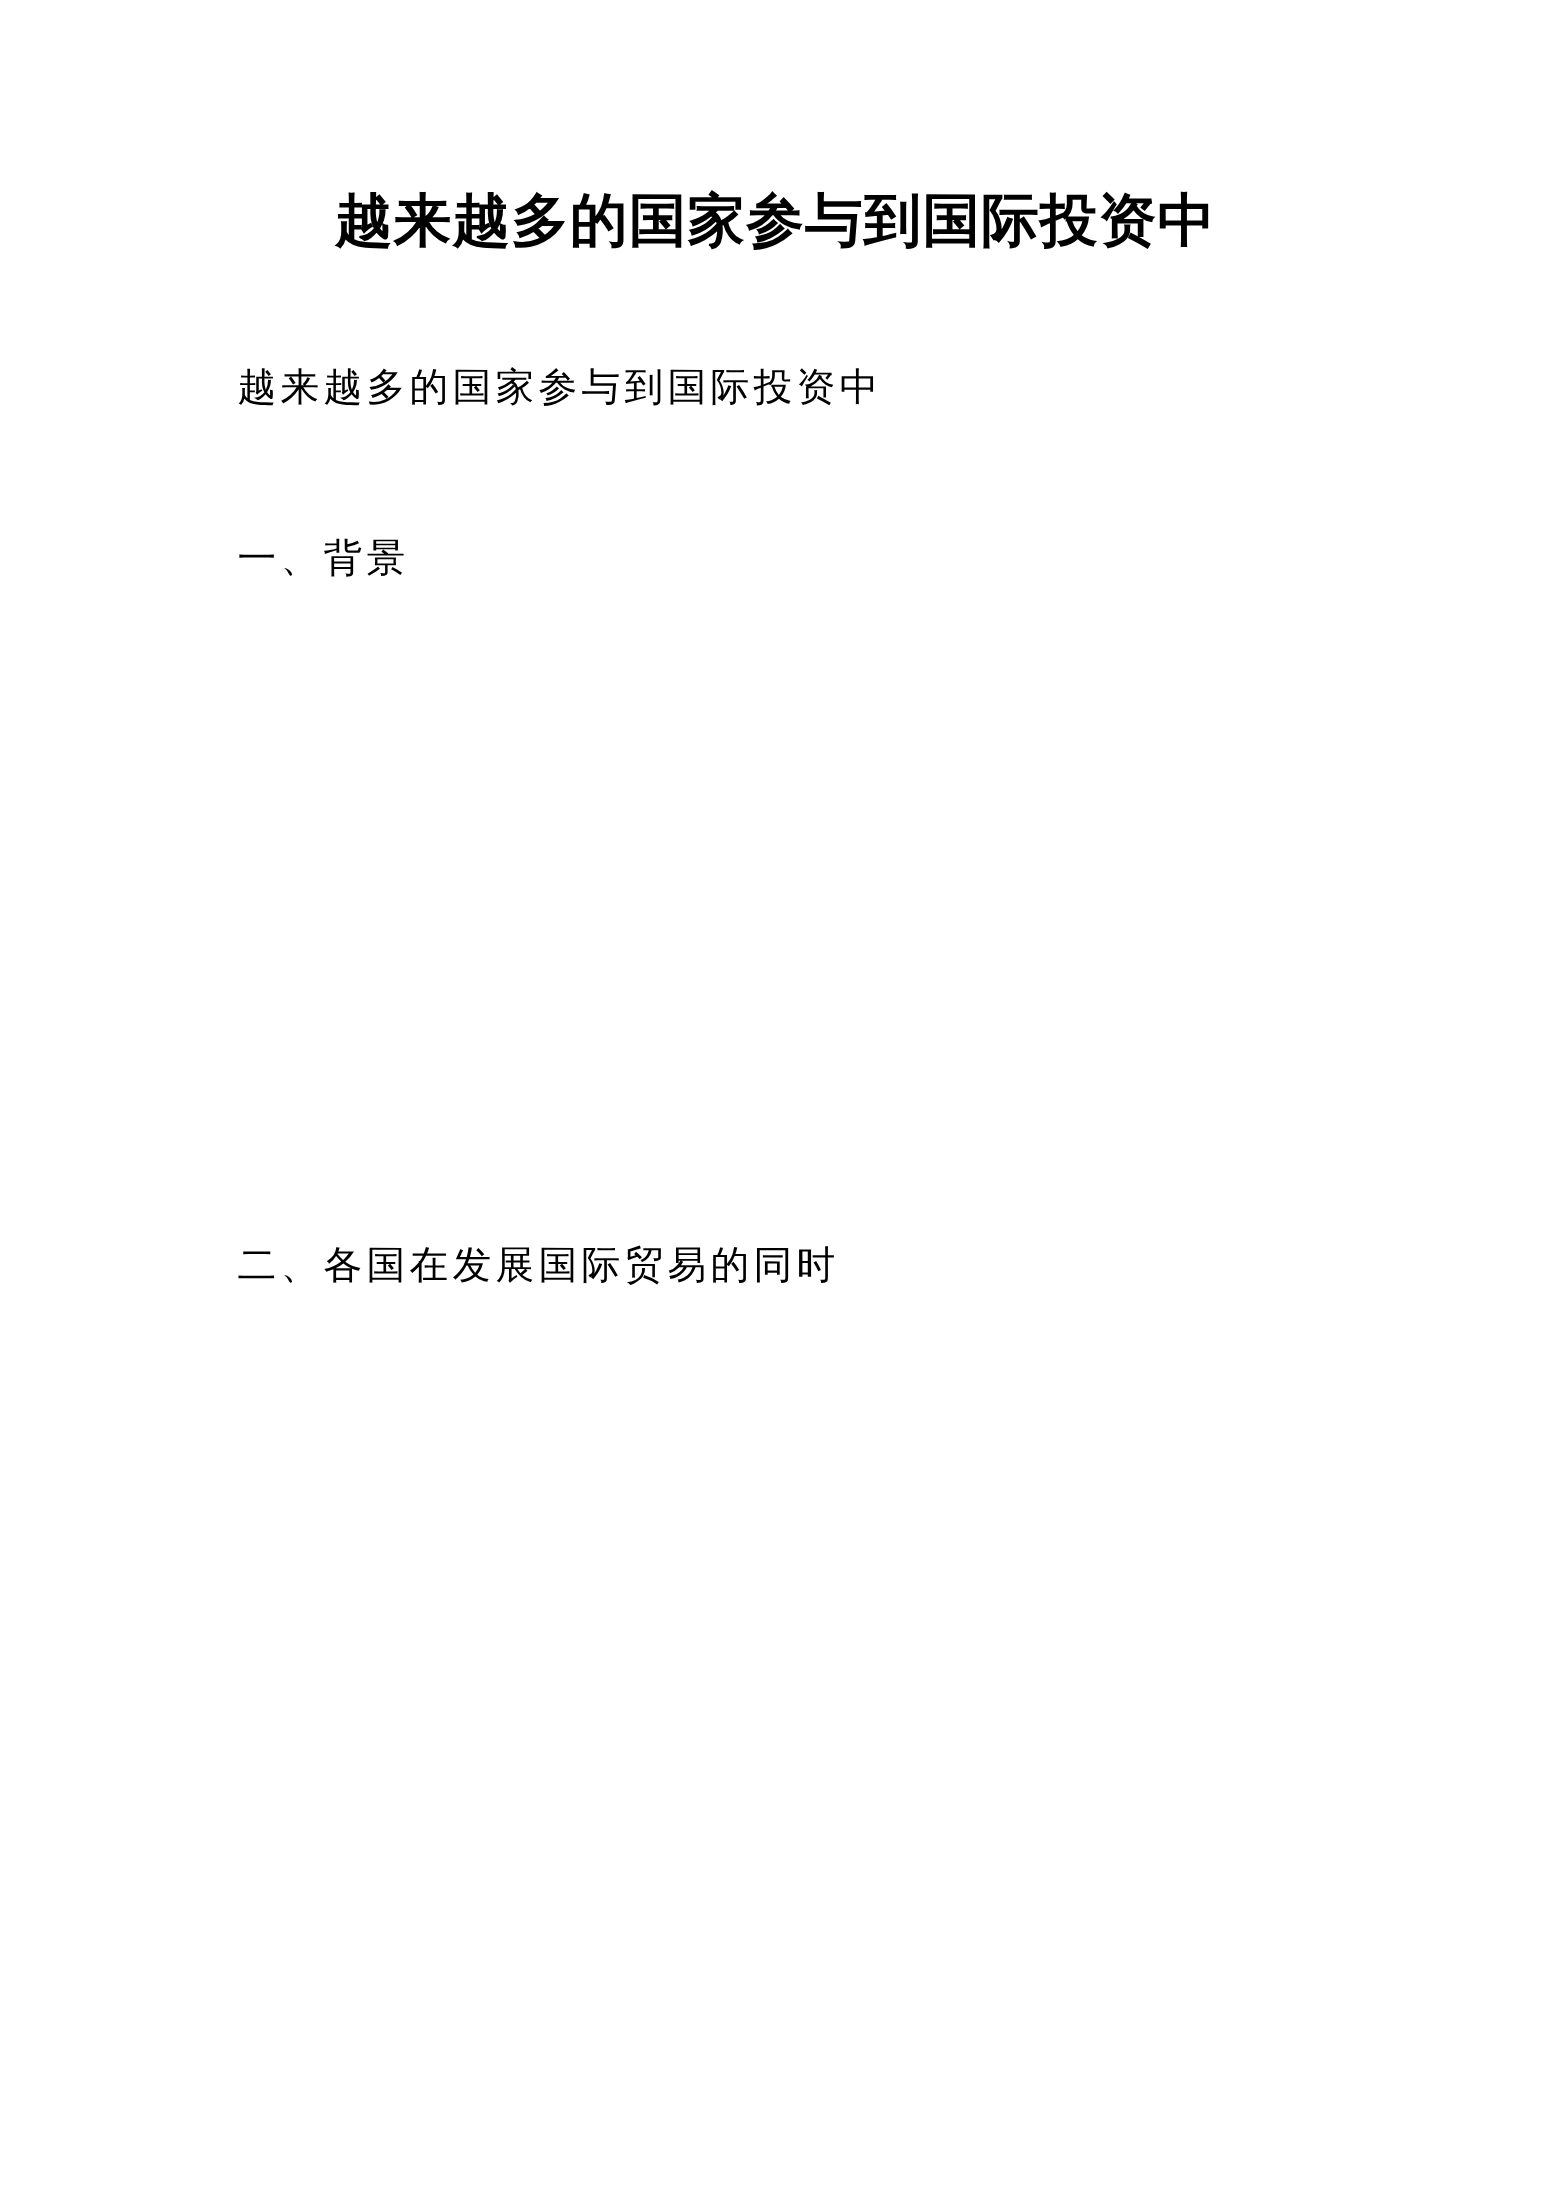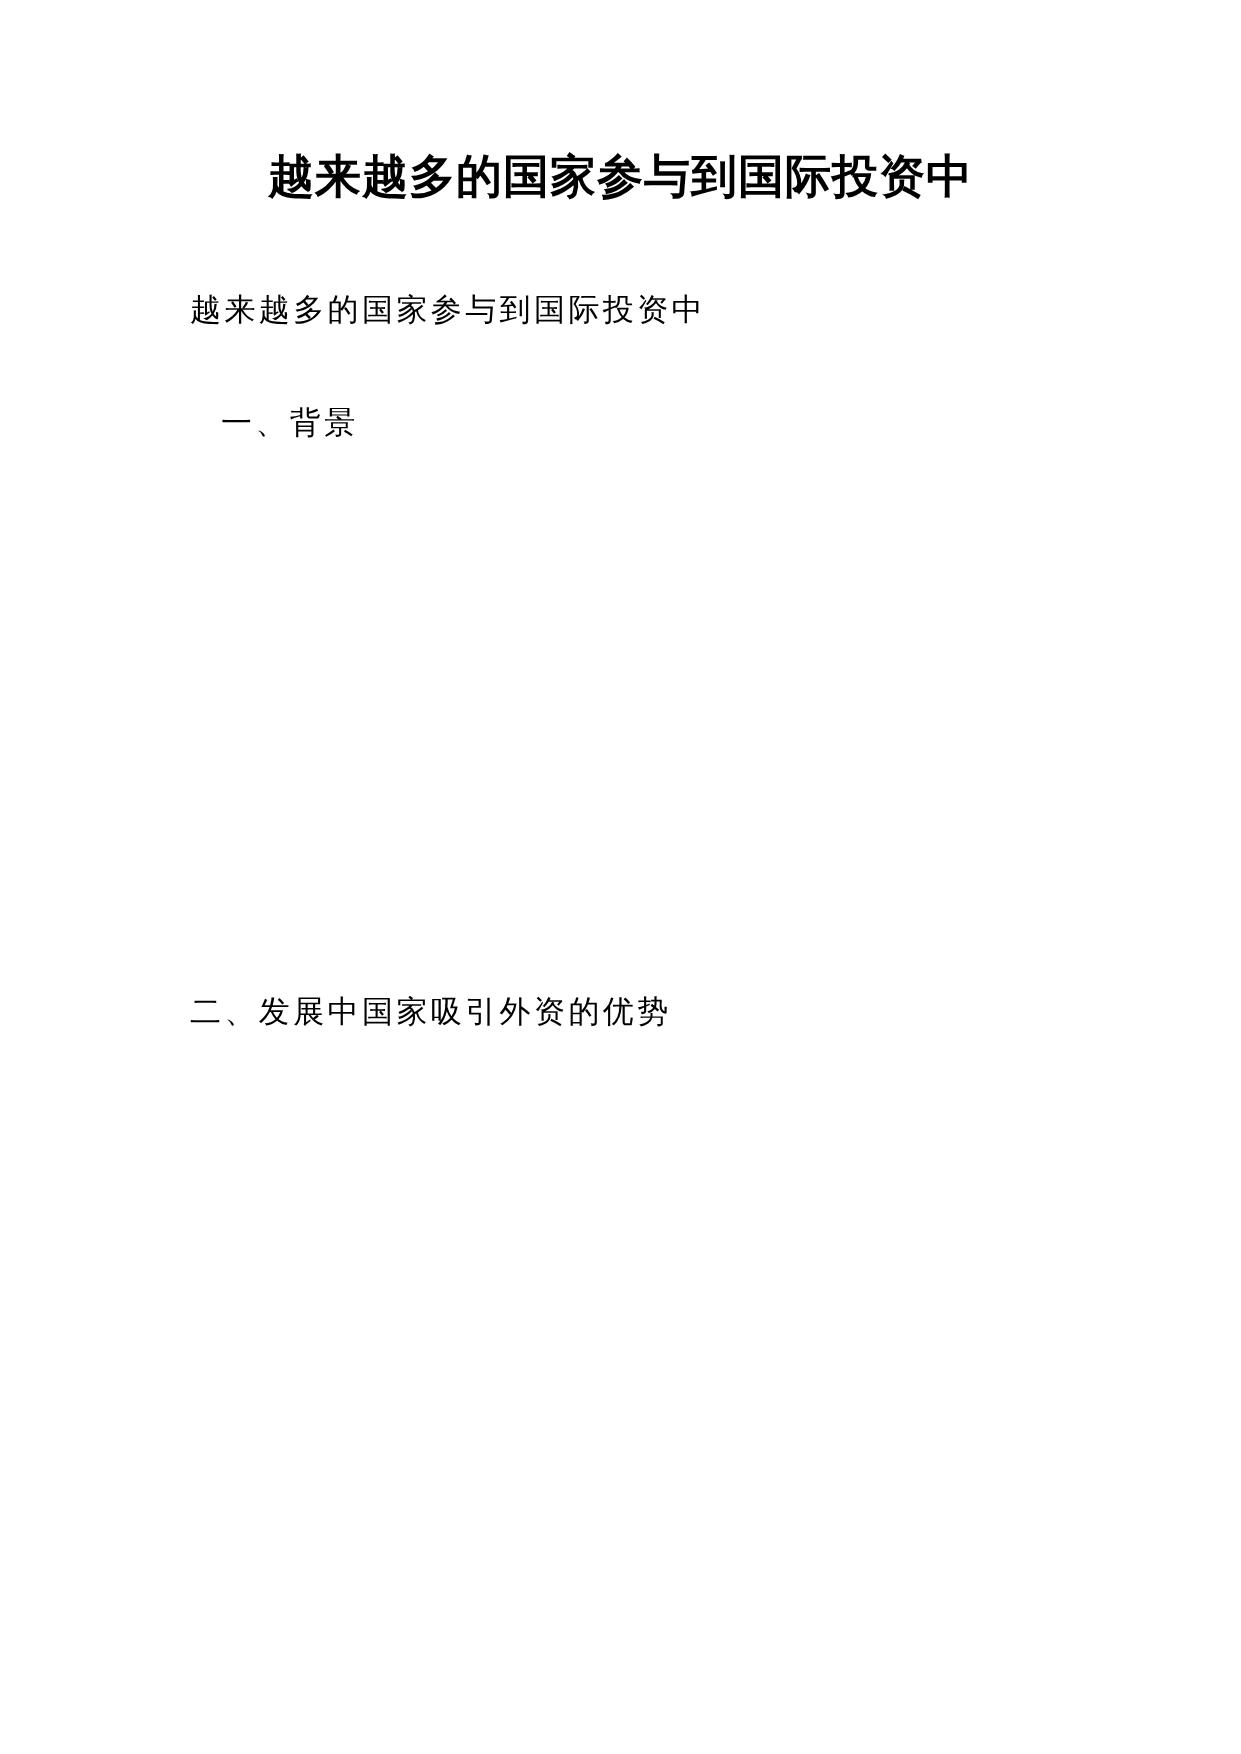--- a/index.html
+++ b/index.html
@@ -35,33 +35,33 @@
     width: 910px;
     font-size: 31px;
     line-height: 58px;
     letter-spacing: 3.4px;
     font-weight: normal;
   }
   .para {
     white-space: pre-line;
   }
   .subtitle   { top: 281px; }
-  .heading-1  { top: 394px; margin-left: 31px; }
+  .heading-1  { top: 418px; }
   .para-1     { top: 517px; }
   .heading-2  { top: 983px; }
   .para-2     { top: 1099px; }
 </style>
 </head>
 <body>
 
 <div class="page">
 
   <h1 class="doc-title">越来越多的国家参与到国际投资中</h1>
 
   <div class="line subtitle">越来越多的国家参与到国际投资中</div>
 
   <div class="line heading-1">一、背景</div>
 
 
-  <div class="line heading-2">二、发展中国家吸引外资的优势</div>
+  <div class="line heading-2">二、各国在发展国际贸易的同时</div>
 
 
 </div>
 
 </body></html>

